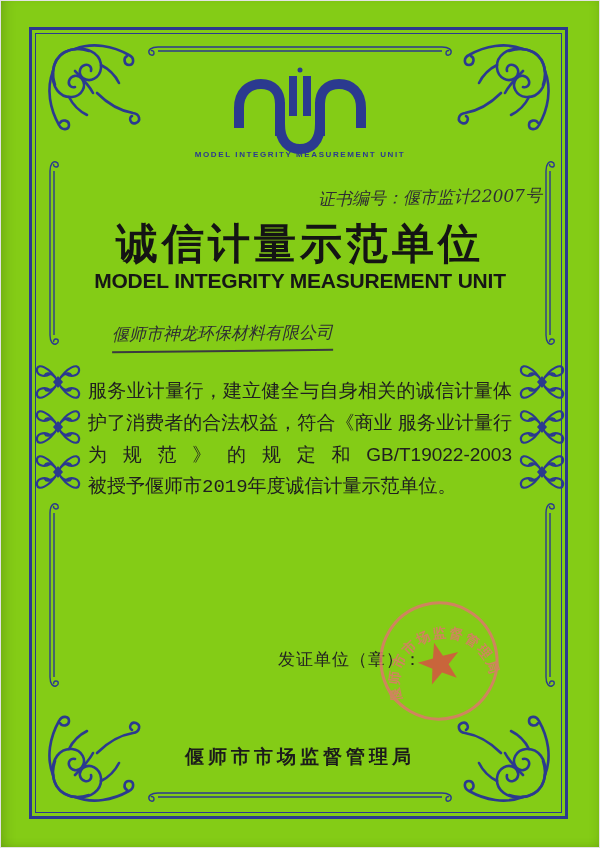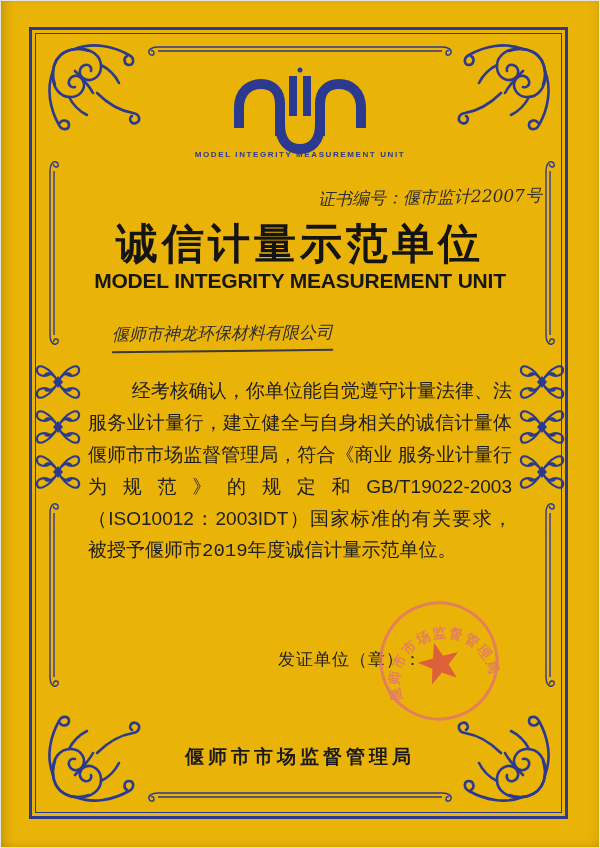--- a/index.html
+++ b/index.html
@@ -1,17 +1,17 @@
 <!DOCTYPE html>
 <html><head>
 <meta charset="utf-8">
 <style>
   html,body{margin:0;padding:0;background:#ffffff;}
   .page{
-    position:relative;width:600px;height:848px;background:#eab308;overflow:hidden;
+    position:relative;width:600px;height:848px;background:#84cc16;overflow:hidden;
     font-family:"Liberation Sans", sans-serif;
     box-shadow: inset 0 0 0 1px #e3e3e3,
                 inset 10px 0 14px -8px rgba(0,0,0,.22),
                 inset -8px 0 12px -8px rgba(0,0,0,.14),
                 inset 0 -8px 12px -8px rgba(0,0,0,.12);
   }
   
   .frame-a{position:absolute;left:29px;right:32px;top:27px;bottom:29px;border:3px solid #2b3a8f;}
   .frame-b{position:absolute;left:35px;right:38px;top:33px;bottom:35px;border:1px solid #2b3a8f;}
   
@@ -177,25 +177,23 @@
 
   <div class="certno handwrite"><span>证书编号：</span><span>偃市监计22007号</span>
   </div>
 
   <div class="title">诚信计量示范单位</div>
   <div class="subtitle">MODEL INTEGRITY MEASUREMENT UNIT</div>
 
   <div class="company handwrite">偃师市神龙环保材料有限公司</div>
 
   <div class="body-text">
-    <div class="body-line first">经考核确认，你单位能自觉遵守计量法律、法</div>
     <div class="body-line">服务业计量行，建立健全与自身相关的诚信计量体</div>
-    <div class="body-line">偃师市市场监督管理局，符合《商业 服务业计量行</div>
+    <div class="body-line">护了消费者的合法权益，符合《商业 服务业计量行</div>
     <div class="body-line">为规范》的规定和GB/T19022-2003</div>
-    <div class="body-line">（ISO10012：2003IDT）国家标准的有关要求，</div>
     <div class="body-line last">被授予偃师市2019年度诚信计量示范单位。</div>
   </div>
 
   <div class="issuer">发证单位（章）：</div>
 
   <svg class="seal" width="150" height="150" viewBox="0 0 150 150">
     <circle cx="75" cy="75" r="58" fill="none" stroke="#e0766e" stroke-width="3"></circle>
     <path id="sealArc" d="M 29,98 A 46,46 0 1 1 121,98" fill="none"></path>
     <text font-size="13.5" fill="#e0766e" letter-spacing="2" font-weight="bold" font-family="DejaVu Sans, sans-serif">
       <textPath href="#sealArc" startOffset="50%" text-anchor="middle">偃师市市场监督管理局</textPath>

